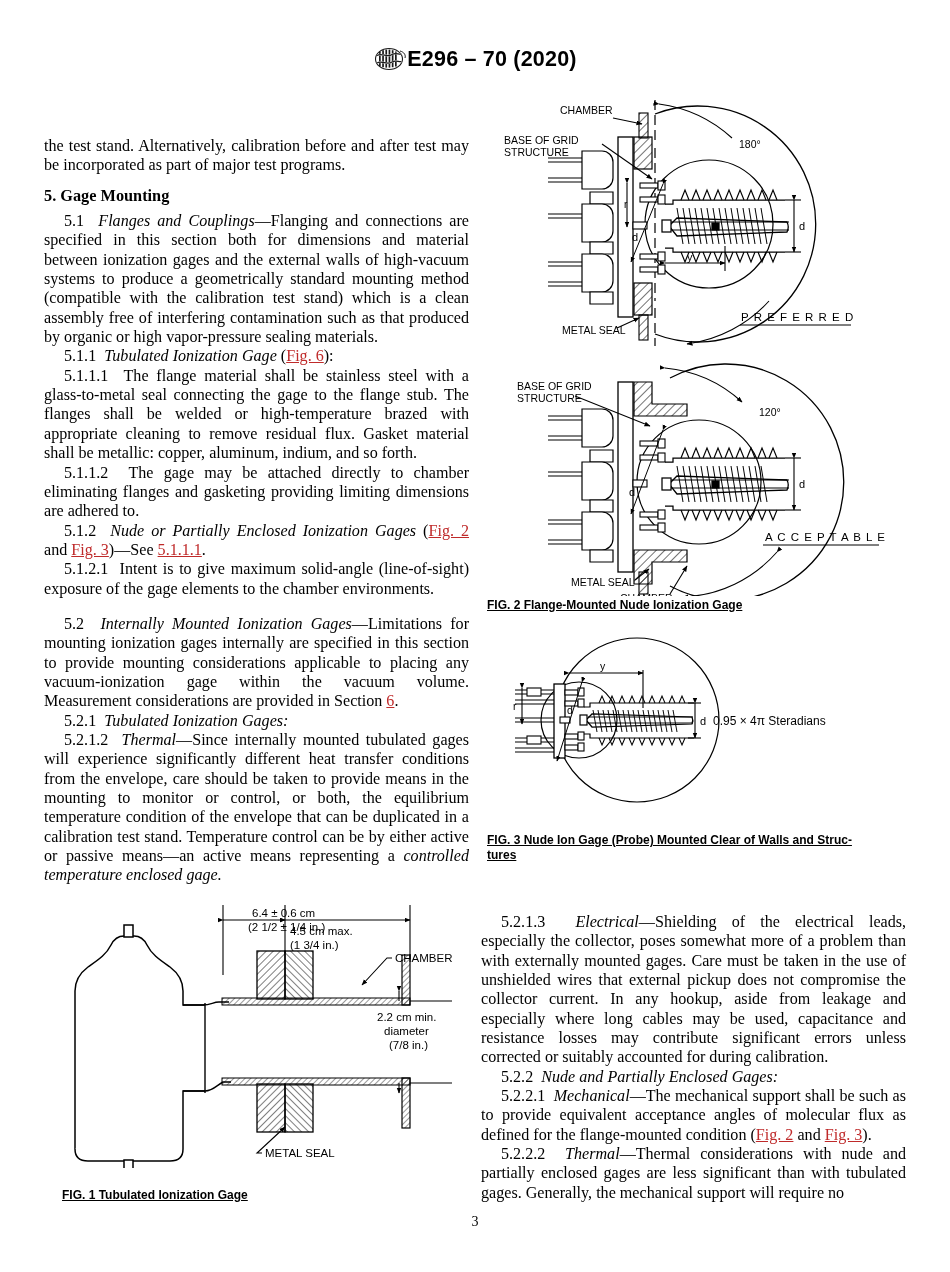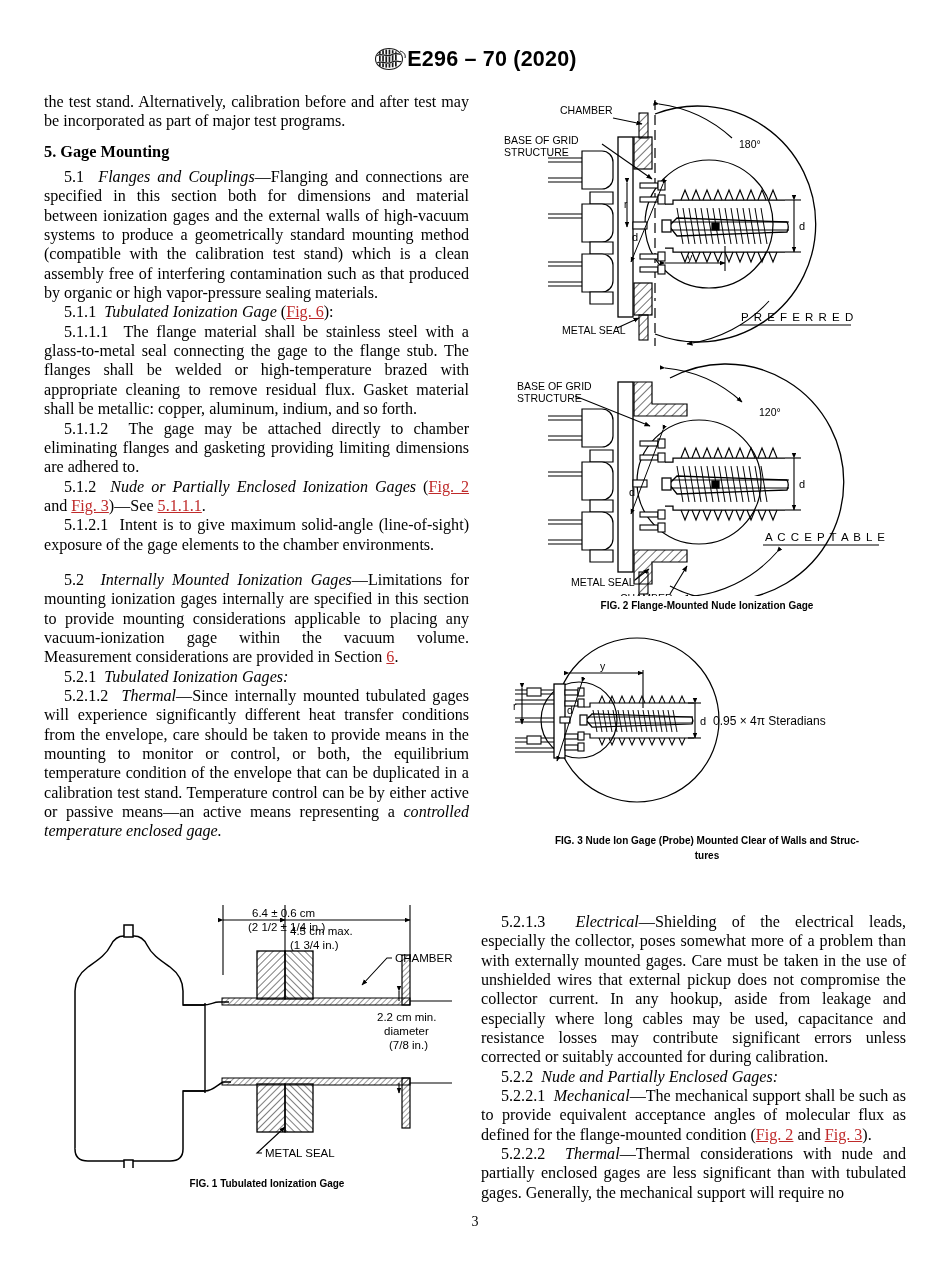--- a/index.html
+++ b/index.html
@@ -24,32 +24,32 @@
   
   .col-left{position:absolute;left:44px;top:92px;width:425px;}
   .col-right-text{position:absolute;left:481px;top:912px;width:425px;}
 
   p{
     margin:0;font-size:16.1px;line-height:19.35px;
     text-align:justify;text-justify:inter-word;
     hyphens:none;
   }
   p.ind{text-indent:20px;}
-  p.cont{text-indent:0;}
+  p.cont{text-indent:0;margin-top:44px;}
   .sec-head{
     font-family:"Liberation Serif", serif;
     font-weight:bold;font-size:16.3px;margin:11px 0 6px 0;text-indent:0;
   }
   i,.it{font-style:italic;}
   .lnk{color:#bf2a2a;}
 
   
   .cap{
     font-family:"Liberation Sans", sans-serif;
-    font-weight:bold;font-size:10px;text-align:center;line-height:15px;
+    font-weight:bold;font-size:12px;line-height:15px;text-decoration:underline;
   }
 
   
   .fig2-wrap{position:absolute;left:487px;top:96px;width:440px;}
   .fig3-wrap{position:absolute;left:487px;top:628px;width:440px;}
   .fig1-wrap{position:absolute;left:62px;top:893px;width:410px;}
 
   .page-num{
     position:absolute;left:0;top:1214px;width:950px;text-align:center;
     font-size:14px;font-family:"Liberation Serif", serif;
@@ -608,18 +608,18 @@
       <g stroke="#000" stroke-width="1.1" fill="none">
         <path d="M330 65 h-5 L300 92" marker-end="url(#ahs)"></path>
       </g>
       <text x="333" y="69" font-size="11.5">CHAMBER</text>
 
       <g stroke="#000" stroke-width="1.1" fill="none">
         <path d="M200 260 h-5 L223 234" marker-end="url(#ahs)"></path>
       </g>
       <text x="203" y="264" font-size="11.5">METAL SEAL</text>
     </svg>
-    <div class="cap" style="margin-top:8px">FIG. 1 Tubulated Ionization Gage</div>
+    <div class="cap" style="margin-top:20px">FIG. 1 Tubulated Ionization Gage</div>
   </div>
 
   <div class="page-num">3</div>
 
 </div>
 
 </body></html>

